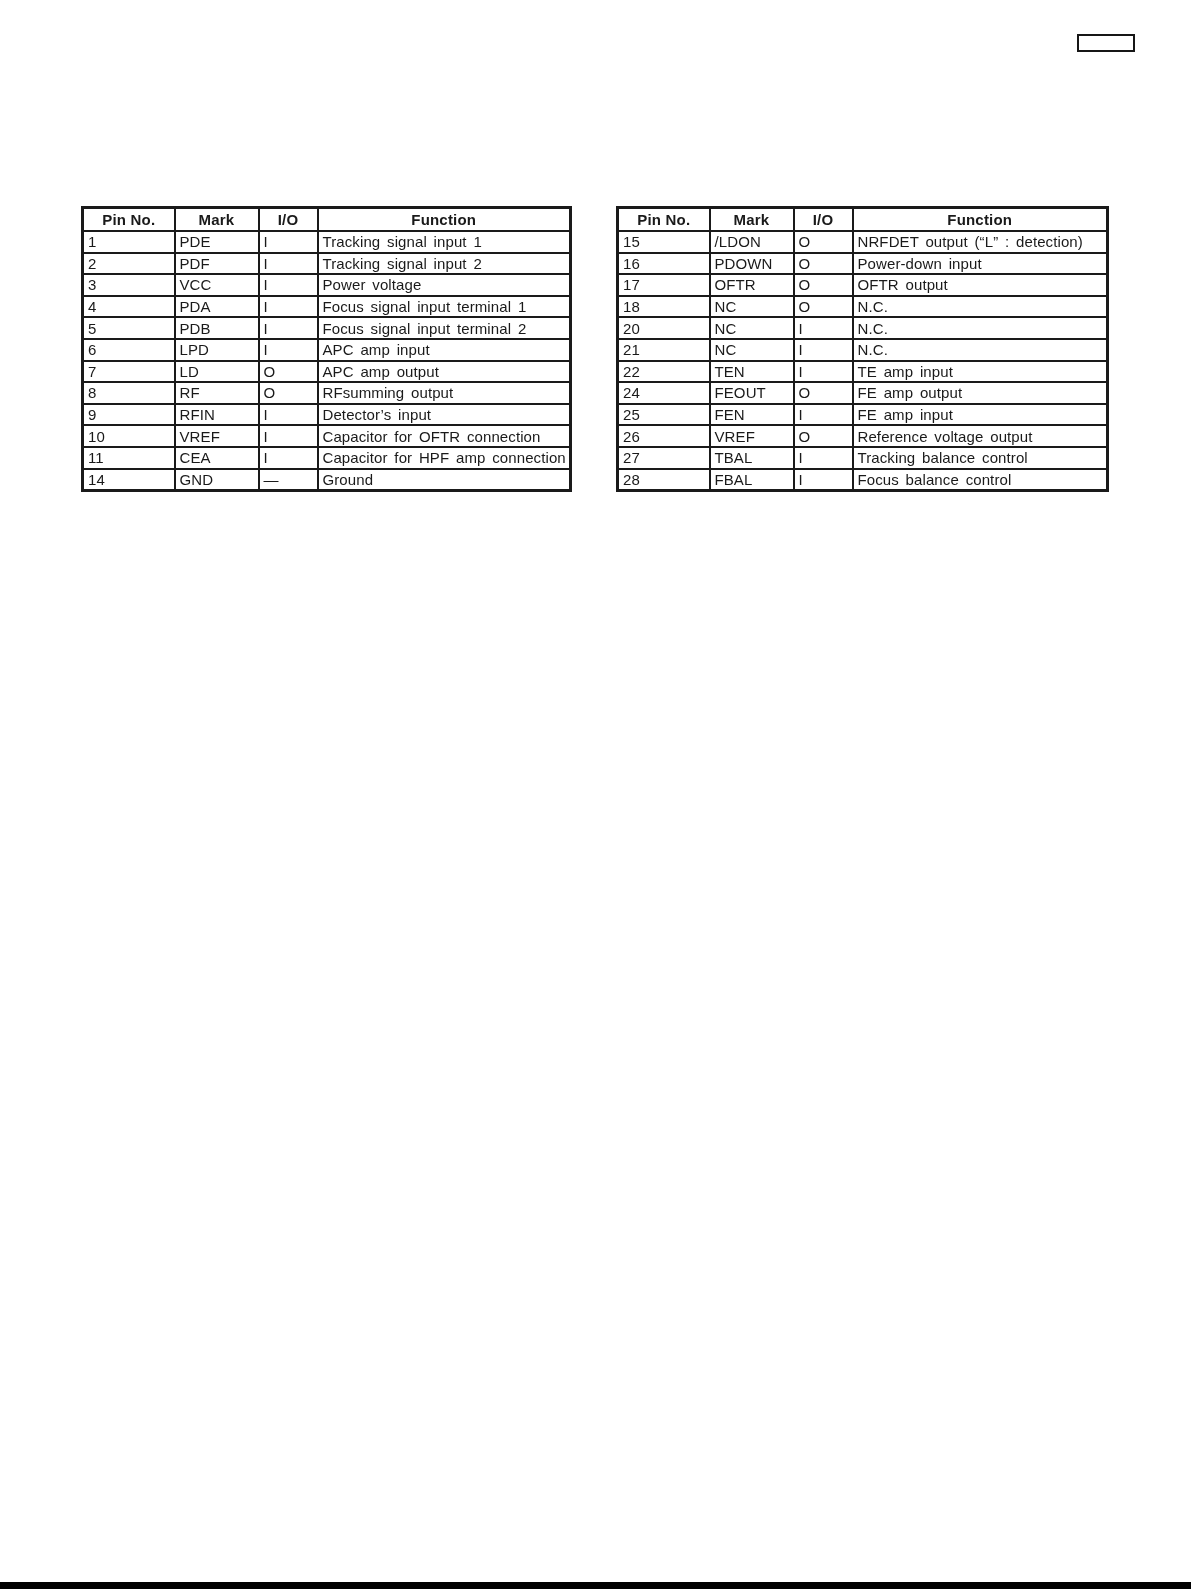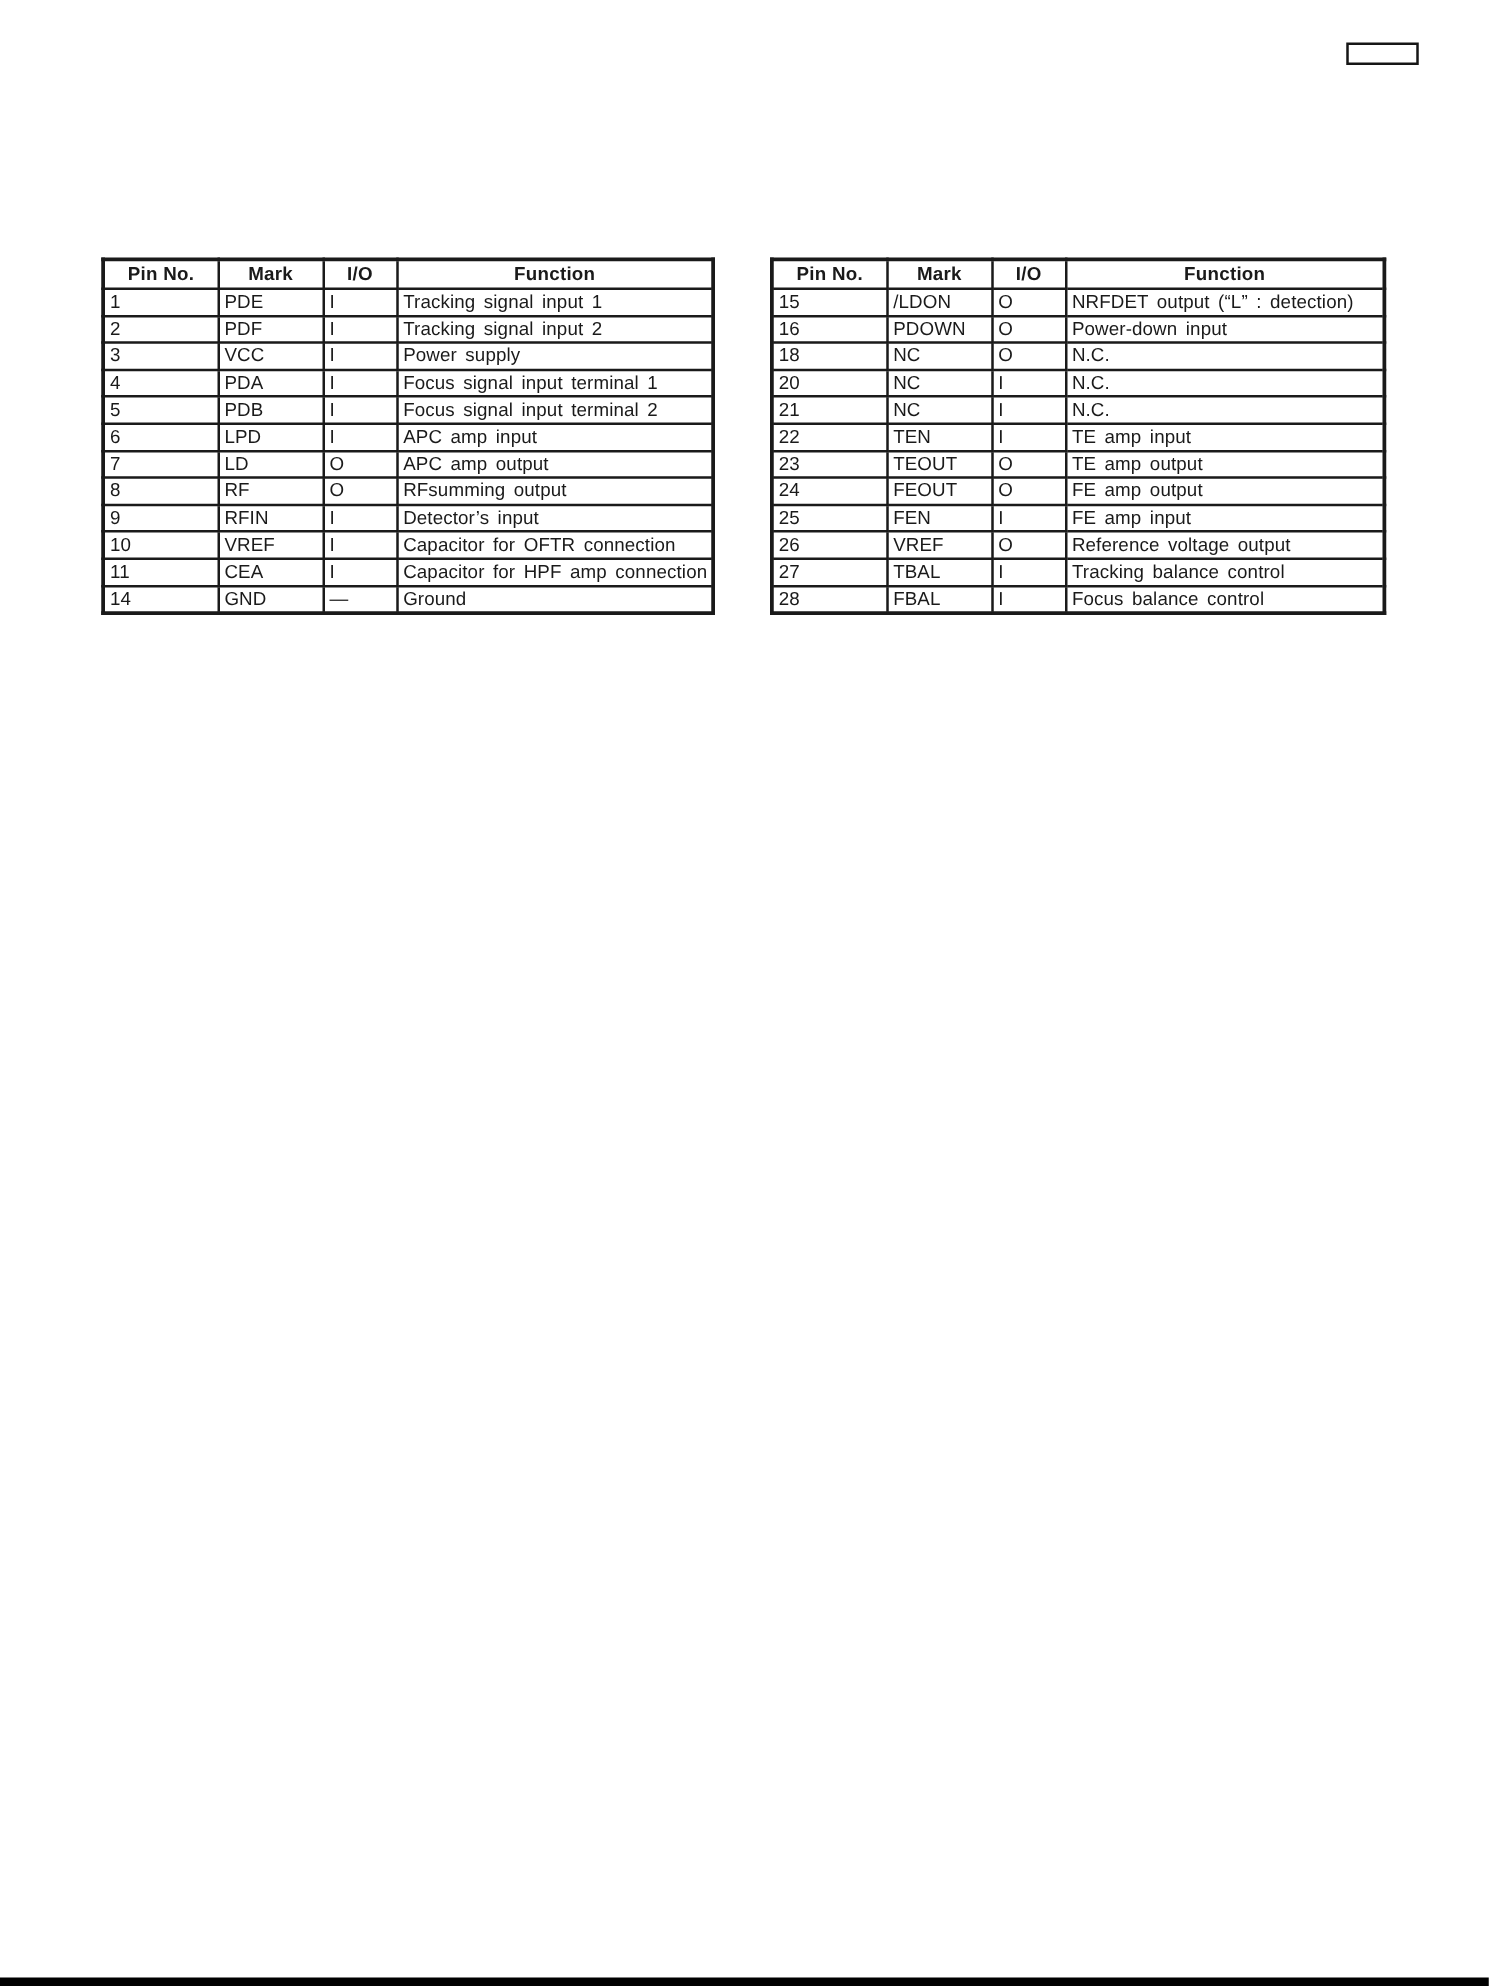--- a/index.html
+++ b/index.html
@@ -100,21 +100,21 @@
       <tr>
         <td>2</td>
         <td>PDF</td>
         <td>I</td>
         <td>Tracking signal input 2</td>
       </tr>
       <tr>
         <td>3</td>
         <td>VCC</td>
         <td>I</td>
-        <td>Power supply</td>
+        <td>Power voltage</td>
       </tr>
       <tr>
         <td>4</td>
         <td>PDA</td>
         <td>I</td>
         <td>Focus signal input terminal 1</td>
       </tr>
       <tr>
         <td>5</td>
         <td>PDB</td>
@@ -188,20 +188,26 @@
         <td>O</td>
         <td>NRFDET output (“L” : detection)</td>
       </tr>
       <tr>
         <td>16</td>
         <td>PDOWN</td>
         <td>O</td>
         <td>Power-down input</td>
       </tr>
       <tr>
+        <td>17</td>
+        <td>OFTR</td>
+        <td>O</td>
+        <td>OFTR output</td>
+      </tr>
+      <tr>
         <td>18</td>
         <td>NC</td>
         <td>O</td>
         <td>N.C.</td>
       </tr>
       <tr>
         <td>20</td>
         <td>NC</td>
         <td>I</td>
         <td>N.C.</td>
@@ -212,26 +218,20 @@
         <td>I</td>
         <td>N.C.</td>
       </tr>
       <tr>
         <td>22</td>
         <td>TEN</td>
         <td>I</td>
         <td>TE amp input</td>
       </tr>
       <tr>
-        <td>23</td>
-        <td>TEOUT</td>
-        <td>O</td>
-        <td>TE amp output</td>
-      </tr>
-      <tr>
         <td>24</td>
         <td>FEOUT</td>
         <td>O</td>
         <td>FE amp output</td>
       </tr>
       <tr>
         <td>25</td>
         <td>FEN</td>
         <td>I</td>
         <td>FE amp input</td>

